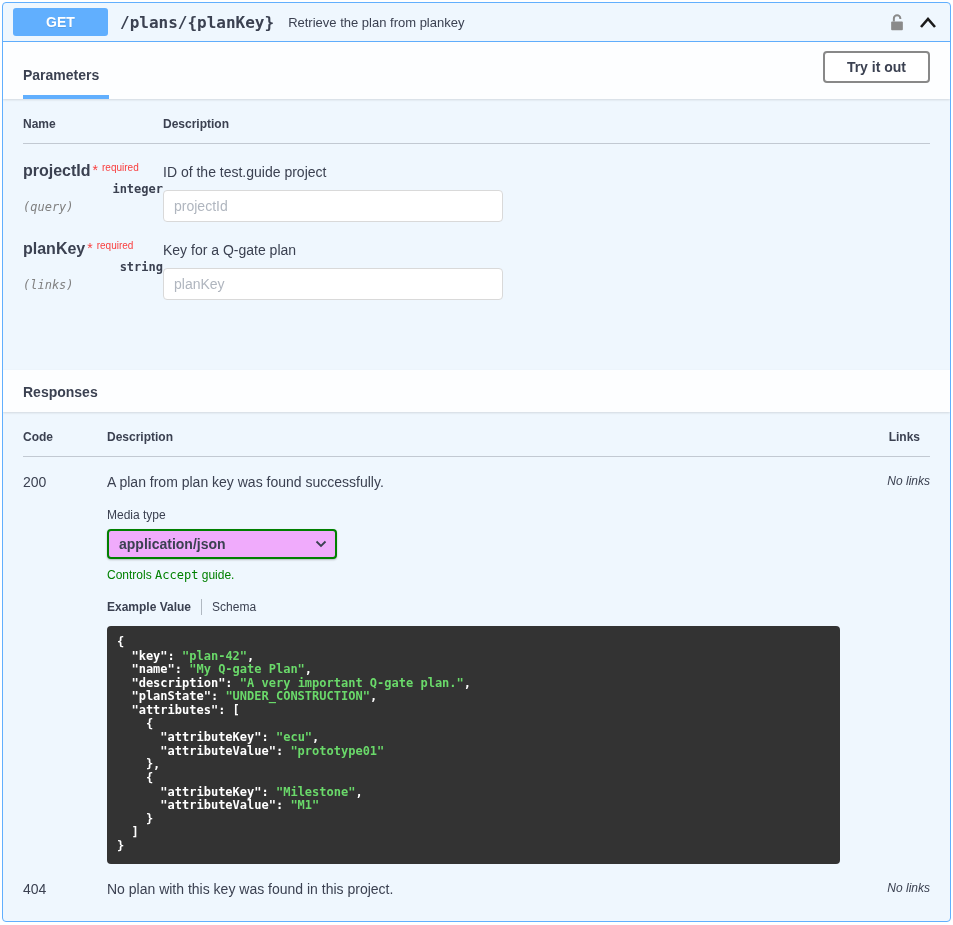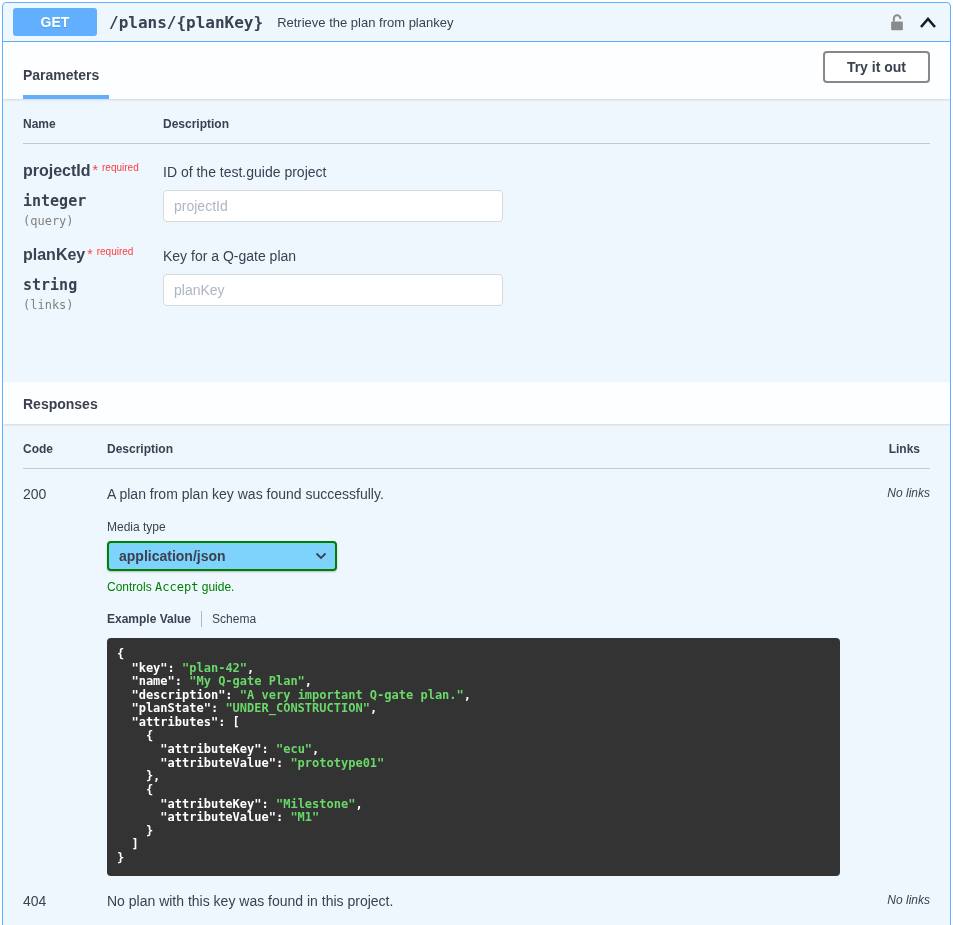--- a/index.html
+++ b/index.html
@@ -29,21 +29,21 @@
     cursor: pointer;
     min-height: 36px;
   }
   .method {
     background: #61affe;
     color: #fff;
     font-weight: bold;
     font-size: 14px;
     border-radius: 3px;
     padding: 6px 0;
-    width: 84px;
+    width: 95px;
     text-align: center;
     text-shadow: 0 1px 0 rgba(0,0,0,.1);
   }
   .path {
     font-family: "DejaVu Sans Mono", "Liberation Mono", monospace;
     font-weight: bold;
     font-size: 16px;
     color: #3b4151;
     margin-left: 12px;
   }
@@ -100,25 +100,25 @@
     padding: 8px 0 12px 0;
     border-bottom: 1px solid rgba(59,65,81,.25);
   }
   .t-head > div { padding-right: 10px; }
   .param-row { padding-top: 18px; }
   .p-name { font-size: 16px; font-weight: bold; color: #3b4151; }
   .p-star { color: #f93e3e; font-size: 14px; margin-left: 2px; vertical-align: top; }
   .p-req { color: #f93e3e; font-size: 10px; margin-left: 4px; position: relative; top: -5px; }
   .p-type {
     font-family: "DejaVu Sans Mono", "Liberation Mono", monospace;
-    font-size: 15px; font-weight: bold; color: #3b4151; margin-top: 12px;
+    font-size: 12px; font-weight: bold; color: #3b4151; margin-top: 2px; text-align: right;
   }
   .p-in {
     font-family: "DejaVu Sans Mono", "Liberation Mono", monospace;
-    font-size: 12px; color: #808080; margin-top: 4px;
+    font-size: 12px; font-style: italic; color: #808080; margin-top: 4px;
   }
   .p-desc { font-size: 14px; color: #3b4151; padding-top: 2px; }
   .p-input {
     display: block;
     margin-top: 10px;
     width: 340px;
     height: 32px;
     border: 1px solid #d9d9d9;
     border-radius: 4px;
     background: #fff;
@@ -140,21 +140,21 @@
   
   .media-type-label { font-size: 12px; color: #3b4151; margin-top: 18px; }
   .select-wrap { position: relative; width: 230px; margin-top: 7px; }
   .media-select {
     appearance: none;
     -webkit-appearance: none;
     width: 230px;
     height: 30px;
     border: 2px solid #008000;
     border-radius: 4px;
-    background: #7dd3fc;
+    background: #f0abfc;
     font-family: "Liberation Sans", sans-serif;
     font-weight: bold;
     font-size: 14px;
     color: #3b4151;
     padding: 0 28px 0 10px;
     cursor: pointer;
     box-shadow: 0 1px 2px rgba(0,0,0,.25);
   }
   .select-chevron { position: absolute; right: 10px; top: 11px; pointer-events: none; display: inline-flex; }
   .accept-note { margin-top: 9px; font-size: 12px; color: #008000; }

